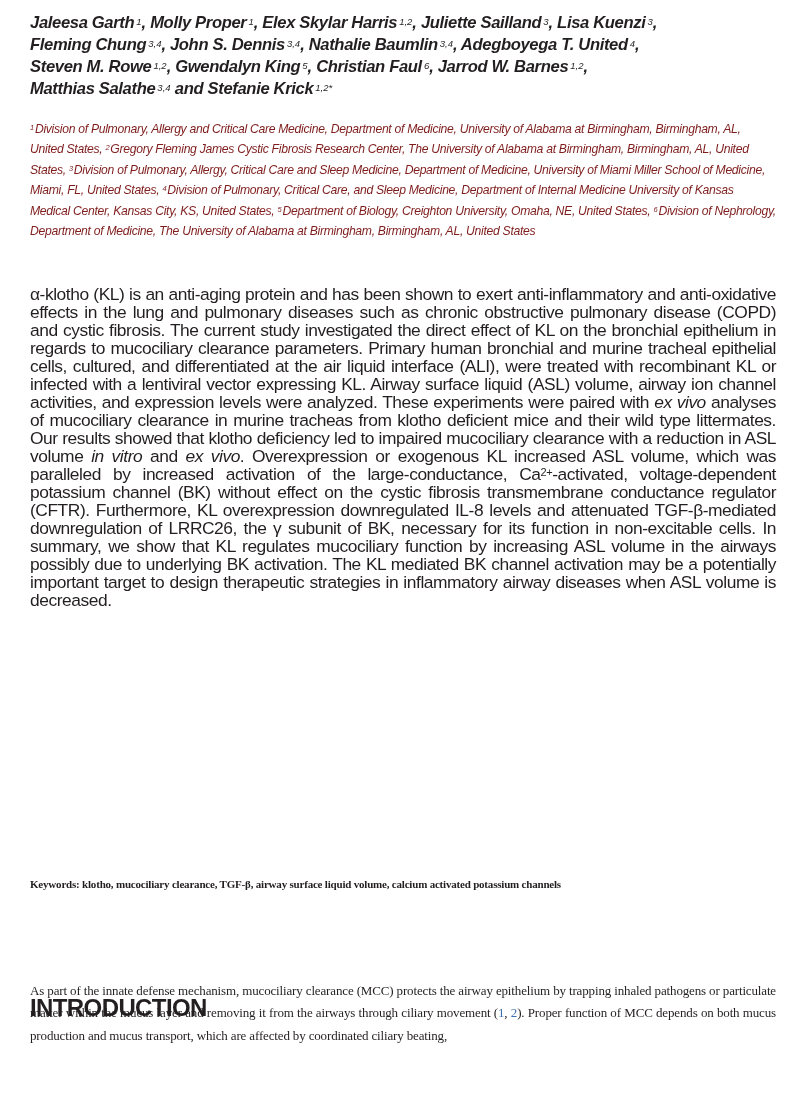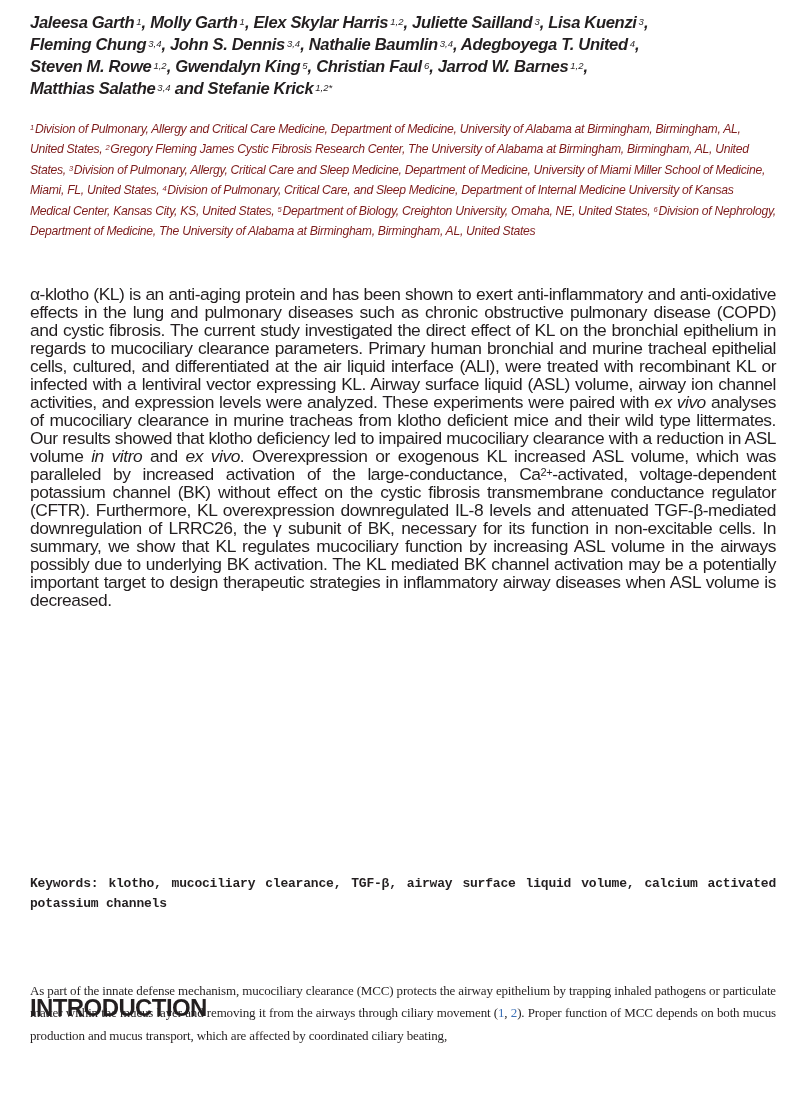--- a/index.html
+++ b/index.html
@@ -18,42 +18,42 @@
   }
   .affil sup { font-size: 7.5px; vertical-align: top; position: relative; top: -1px; margin-right: 1px; }
   .abstract {
     position: absolute; top: 285px; left: 0; width: 746px;
     font-family: "Liberation Sans", sans-serif; font-size: 17.4px; line-height: 18px;
     letter-spacing: -0.45px; color: #231f20; text-align: justify;
   }
   .abstract sup { font-size: 11px; vertical-align: top; position: relative; top: -2px; }
   .keywords {
     position: absolute; top: 874px; left: 0; width: 746px;
-    font-family: Liberation Mono, monospace; font-weight: bold; font-size: 13px;
+    font-family: Liberation Serif, serif; font-weight: bold; font-size: 11px;
     line-height: 20px; letter-spacing: -0.2px; color: #231f20; text-align: justify;
   }
   .intro-heading {
     position: absolute; top: 956px; left: 0;
     font-family: "Liberation Sans", sans-serif; font-weight: bold; font-size: 24px;
     letter-spacing: -0.6px; color: #231f20; line-height: 30px; margin-top: 37px;
   }
   .intro-text {
     position: absolute; top: 980px; left: 0; width: 746px;
     font-family: "Liberation Serif", serif; font-size: 13px; line-height: 22.4px;
     color: #231f20; text-align: justify; letter-spacing: -0.15px;
   }
   .cite { color: #3b6fb5; cursor: pointer; }
 </style>
 </head>
 <body>
 
 <div class="page">
 
   <div class="authors">
-    <span><span>Jaleesa Garth</span><sup>1</sup></span>, <span><span>Molly Garth</span><sup>1</sup></span>, <span><span>Elex Skylar Harris</span><sup>1,2</sup></span>, <span><span>Juliette Sailland</span><sup>3</sup></span>, <span><span>Lisa Kuenzi</span><sup>3</sup></span>,<br>
+    <span><span>Jaleesa Garth</span><sup>1</sup></span>, <span><span>Molly Proper</span><sup>1</sup></span>, <span><span>Elex Skylar Harris</span><sup>1,2</sup></span>, <span><span>Juliette Sailland</span><sup>3</sup></span>, <span><span>Lisa Kuenzi</span><sup>3</sup></span>,<br>
     <span><span>Fleming Chung</span><sup>3,4</sup></span>, <span><span>John S. Dennis</span><sup>3,4</sup></span>, <span><span>Nathalie Baumlin</span><sup>3,4</sup></span>, <span><span>Adegboyega T. United</span><sup>4</sup></span>,<br>
     <span><span>Steven M. Rowe</span><sup>1,2</sup></span>, <span><span>Gwendalyn King</span><sup>5</sup></span>, <span><span>Christian Faul</span><sup>6</sup></span>, <span><span>Jarrod W. Barnes</span><sup>1,2</sup></span>,<br>
     <span><span>Matthias Salathe</span><sup>3,4</sup></span> <span>and</span> <span><span>Stefanie Krick</span><sup>1,2*</sup></span>
   </div>
 
   <div class="affil">
     <sup>1</sup><span>Division of Pulmonary, Allergy and Critical Care Medicine, Department of Medicine, University of Alabama at Birmingham, Birmingham, AL, United States,</span> <sup>2</sup><span>Gregory Fleming James Cystic Fibrosis Research Center, The University of Alabama at Birmingham, Birmingham, AL, United States,</span> <sup>3</sup><span>Division of Pulmonary, Allergy, Critical Care and Sleep Medicine, Department of Medicine, University of Miami Miller School of Medicine, Miami, FL, United States,</span> <sup>4</sup><span>Division of Pulmonary, Critical Care, and Sleep Medicine, Department of Internal Medicine University of Kansas Medical Center, Kansas City, KS, United States,</span> <sup>5</sup><span>Department of Biology, Creighton University, Omaha, NE, United States,</span> <sup>6</sup><span>Division of Nephrology, Department of Medicine, The University of Alabama at Birmingham, Birmingham, AL, United States</span>
   </div>
 
   <div class="abstract"><span>α-klotho (KL) is an anti-aging protein and has been shown to exert anti-inflammatory and anti-oxidative effects in the lung and pulmonary diseases such as chronic obstructive pulmonary disease (COPD) and cystic fibrosis. The current study investigated the direct effect of KL on the bronchial epithelium in regards to mucociliary clearance parameters. Primary human bronchial and murine tracheal epithelial cells, cultured, and differentiated at the air liquid interface (ALI), were treated with recombinant KL or infected with a lentiviral vector expressing KL. Airway surface liquid (ASL) volume, airway ion channel activities, and expression levels were analyzed. These experiments were paired with </span><i>ex vivo</i><span> analyses of mucociliary clearance in murine tracheas from klotho deficient mice and their wild type littermates. Our results showed that klotho deficiency led to impaired mucociliary clearance with a reduction in ASL volume </span><i>in vitro</i><span> and </span><i>ex vivo</i><span>. Overexpression or exogenous KL increased ASL volume, which was paralleled by increased activation of the large-conductance, Ca</span><sup>2+</sup><span>-activated, voltage-dependent potassium channel (BK) without effect on the cystic fibrosis transmembrane conductance regulator (CFTR). Furthermore, KL overexpression downregulated IL-8 levels and attenuated TGF-β-mediated downregulation of LRRC26, the γ subunit of BK, necessary for its function in non-excitable cells. In summary, we show that KL regulates mucociliary function by increasing ASL volume in the airways possibly due to underlying BK activation. The KL mediated BK channel activation may be a potentially important target to design therapeutic strategies in inflammatory airway diseases when ASL volume is decreased.</span></div>

